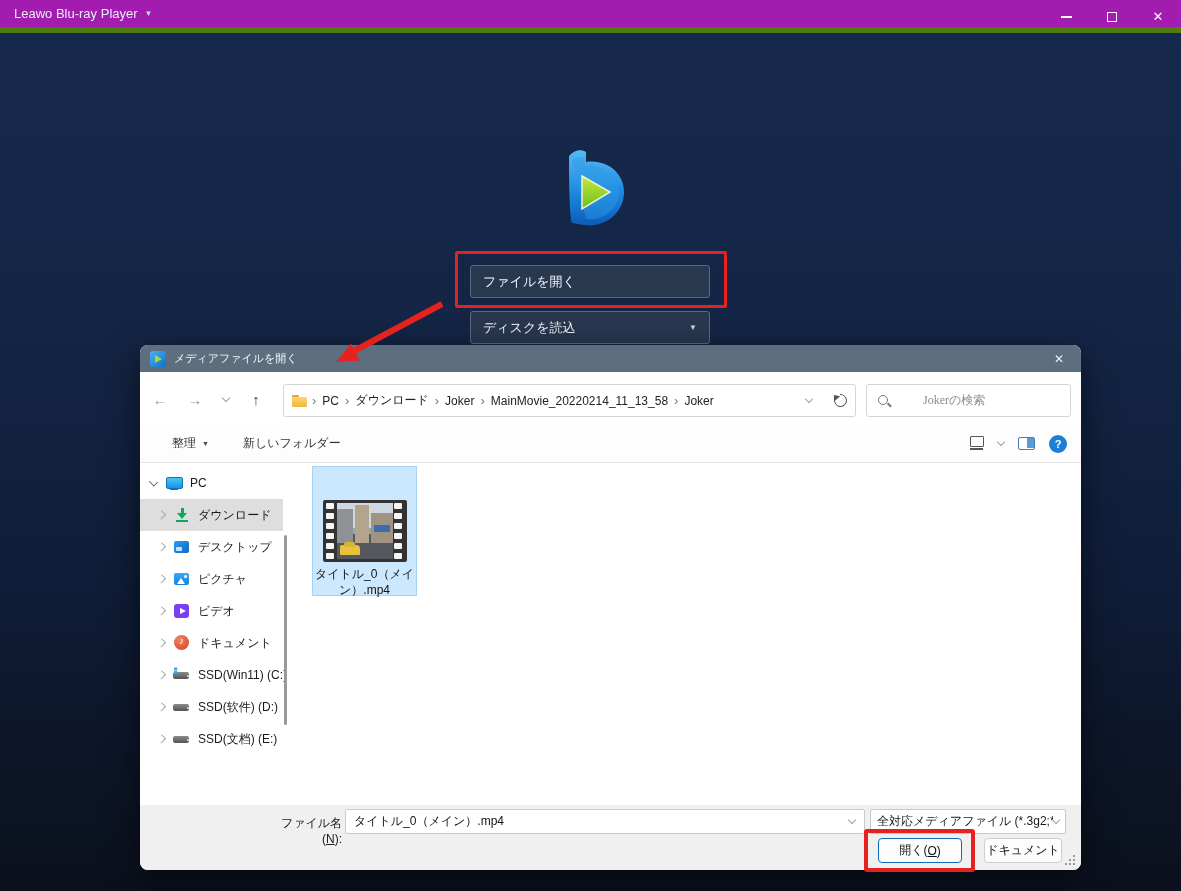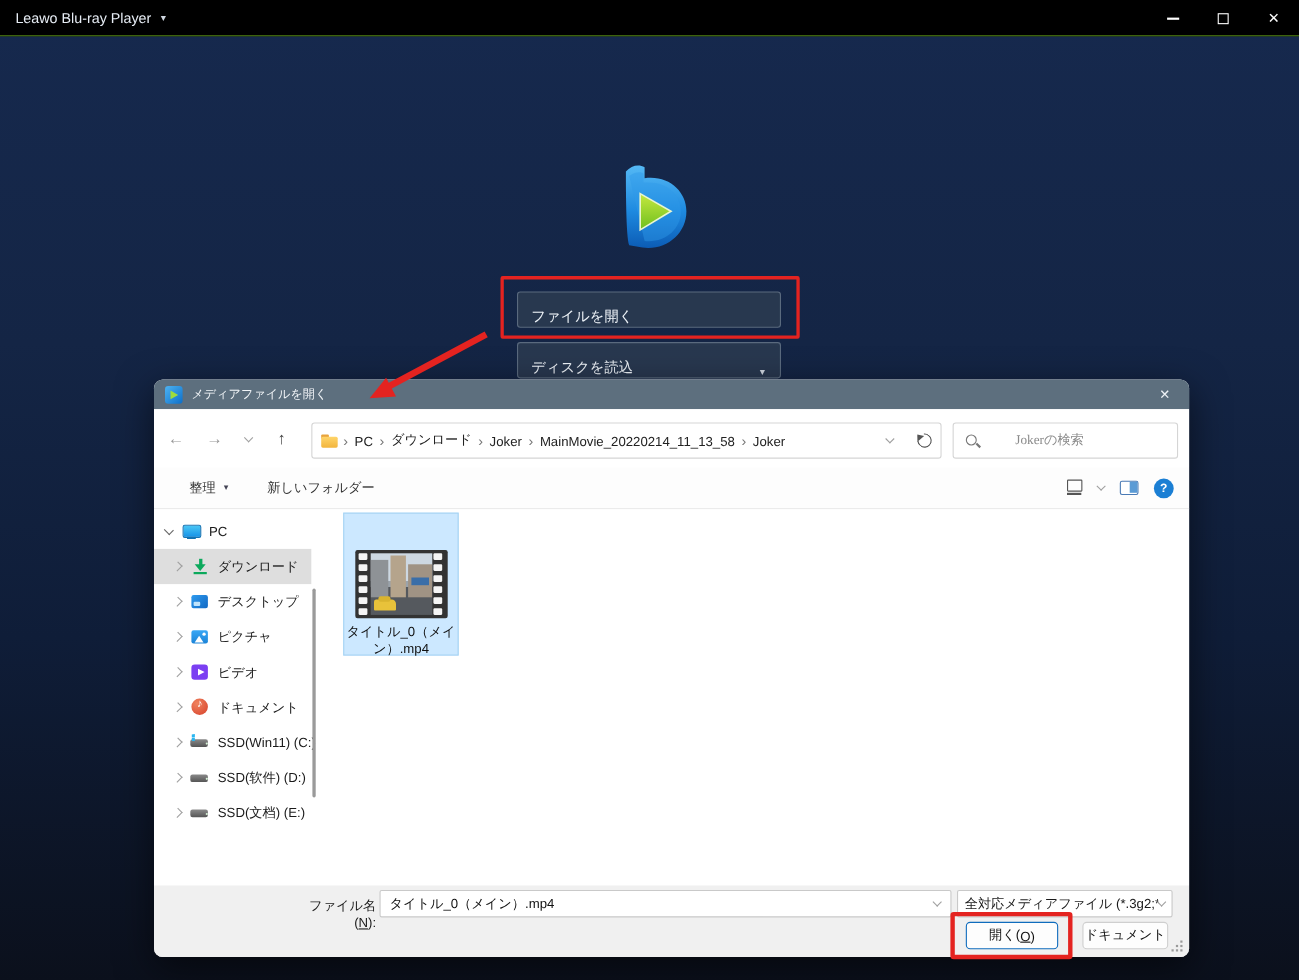--- a/index.html
+++ b/index.html
@@ -2,36 +2,36 @@
 <html><head>
 <meta charset="utf-8">
 <style>
   * { margin:0; padding:0; box-sizing:border-box; }
   html,body { width:1181px; height:891px; overflow:hidden;
     font-family:"Liberation Sans","DejaVu Sans",sans-serif; }
   body { position:relative; background:linear-gradient(180deg,#16294e 0%,#142545 35%,#0f1d38 65%,#0b101c 100%); }
 
   
   .app-titlebar { position:absolute; left:0; top:0; width:1181px; height:33px;
-    background:#000000; display:flex; align-items:center; border-bottom:1px solid #4d7c0f; }
+    background:#a21caf; display:flex; align-items:center; border-bottom:6px solid #4d7c0f; }
   .app-title { color:#e7edf5; font-size:13px; margin-left:14px; display:flex; align-items:center; gap:7px; }
   .app-title .caret { font-size:8px; color:#cfd6e0; }
   .winctl { position:absolute; top:0; height:33px; width:46px; display:flex; align-items:center; justify-content:center; cursor:pointer; }
   .winctl.min { right:92px; } .winctl.max { right:46px; } .winctl.close { right:0; }
   .glyph-min { width:11px; height:2px; background:#fff; }
   .glyph-max { width:10px; height:10px; border:1.3px solid #fff; }
   .glyph-close { color:#fff; font-size:13px; }
 
   
   .logo { position:absolute; left:548px; top:146px; width:86px; height:88px; }
 
   
   .app-btn { position:absolute; left:470px; width:240px; height:33px;
     background:rgba(42,57,80,.92); border:1px solid #5a6a7e; border-radius:3px;
-    color:#eef3f8; font-size:13px; display:flex; align-items:flex-end; padding:0 12px; cursor:pointer; }
+    color:#eef3f8; font-size:13px; display:flex; align-items:center; padding:0 12px; cursor:pointer; }
   .app-btn.open-file { top:265px; }
   .app-btn.load-disc { top:311px; justify-content:space-between; }
   .app-btn .caret { font-size:8px; color:#cfd6e0; }
 
   
   .annot { position:absolute; pointer-events:none; z-index:60; }
   .annot-box1 { left:455px; top:251px; width:272px; height:57px; border:3px solid #e42320; border-radius:2px; }
   .annot-box2 { left:864px; top:829px; width:111px; height:43px; border:4px solid #e42320; border-radius:3px; }
   .annot-arrow { left:0; top:0; width:1181px; height:891px; }
 

